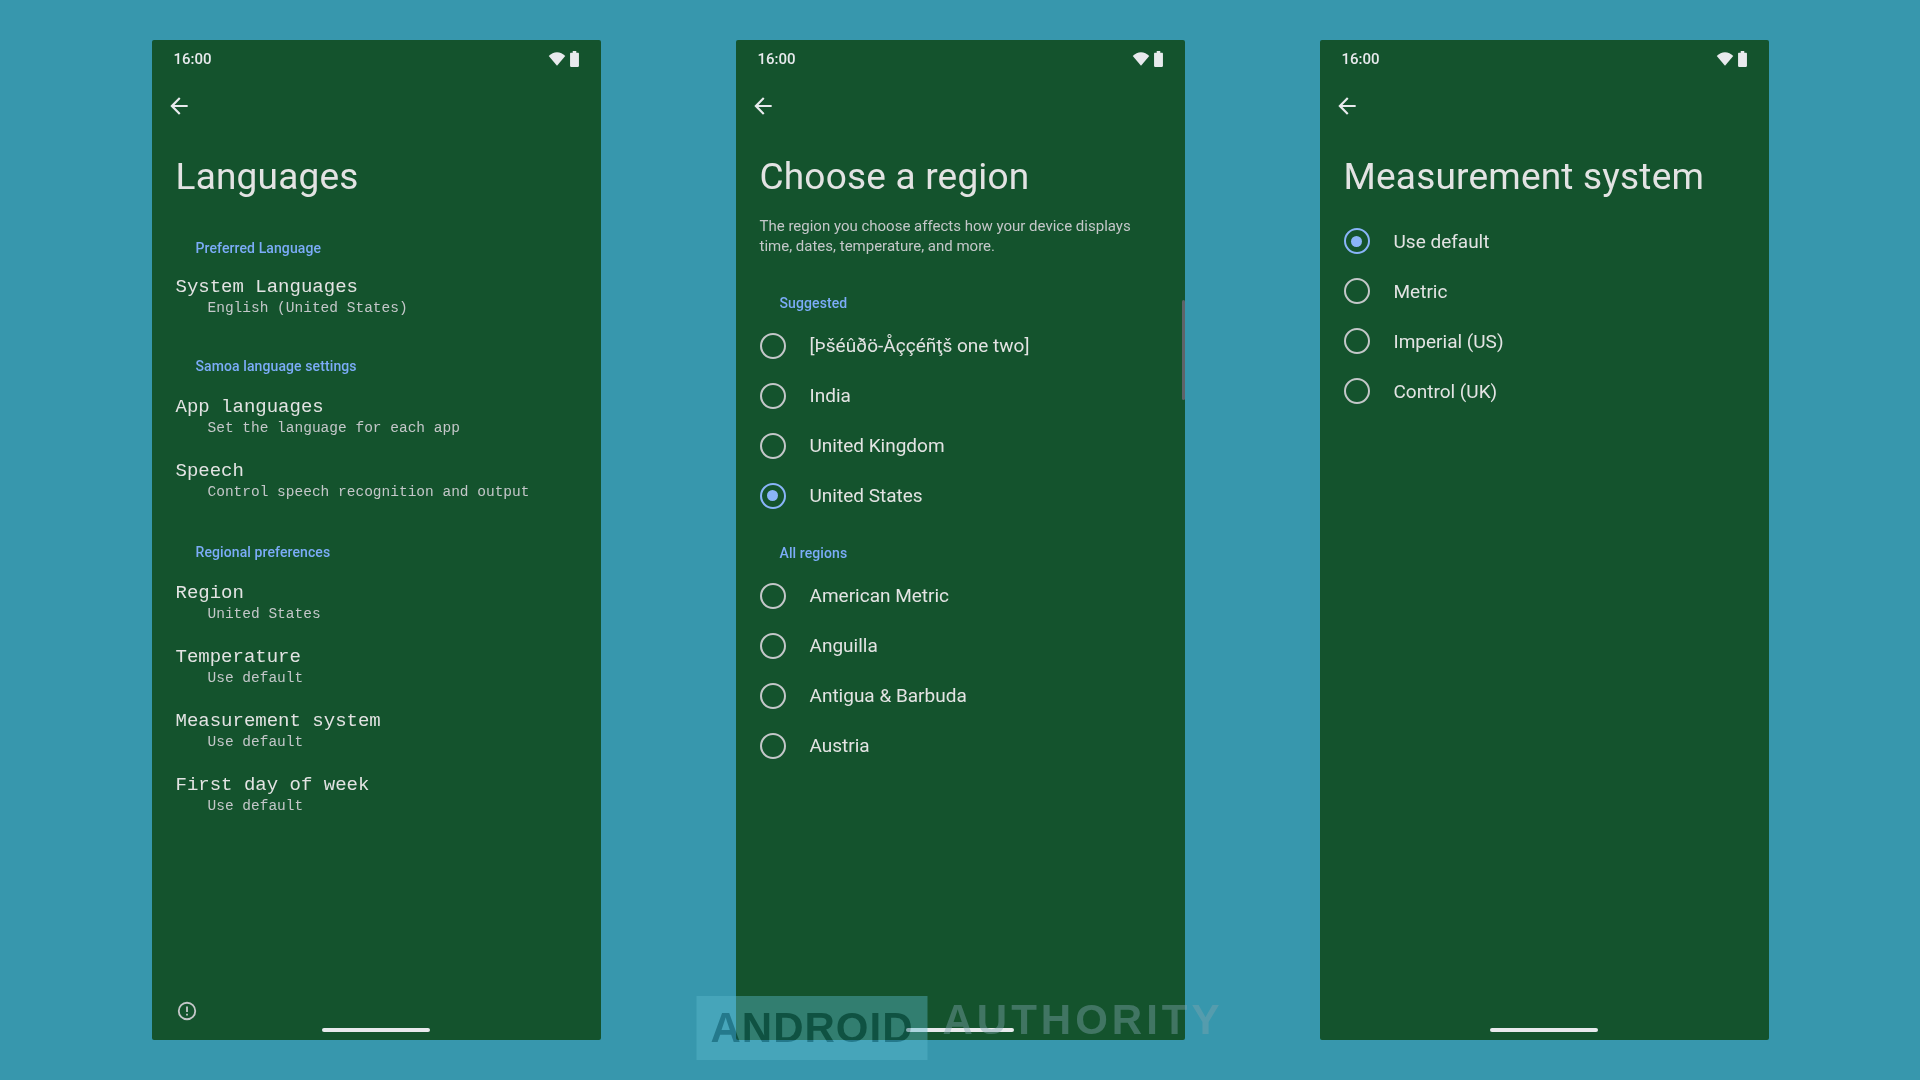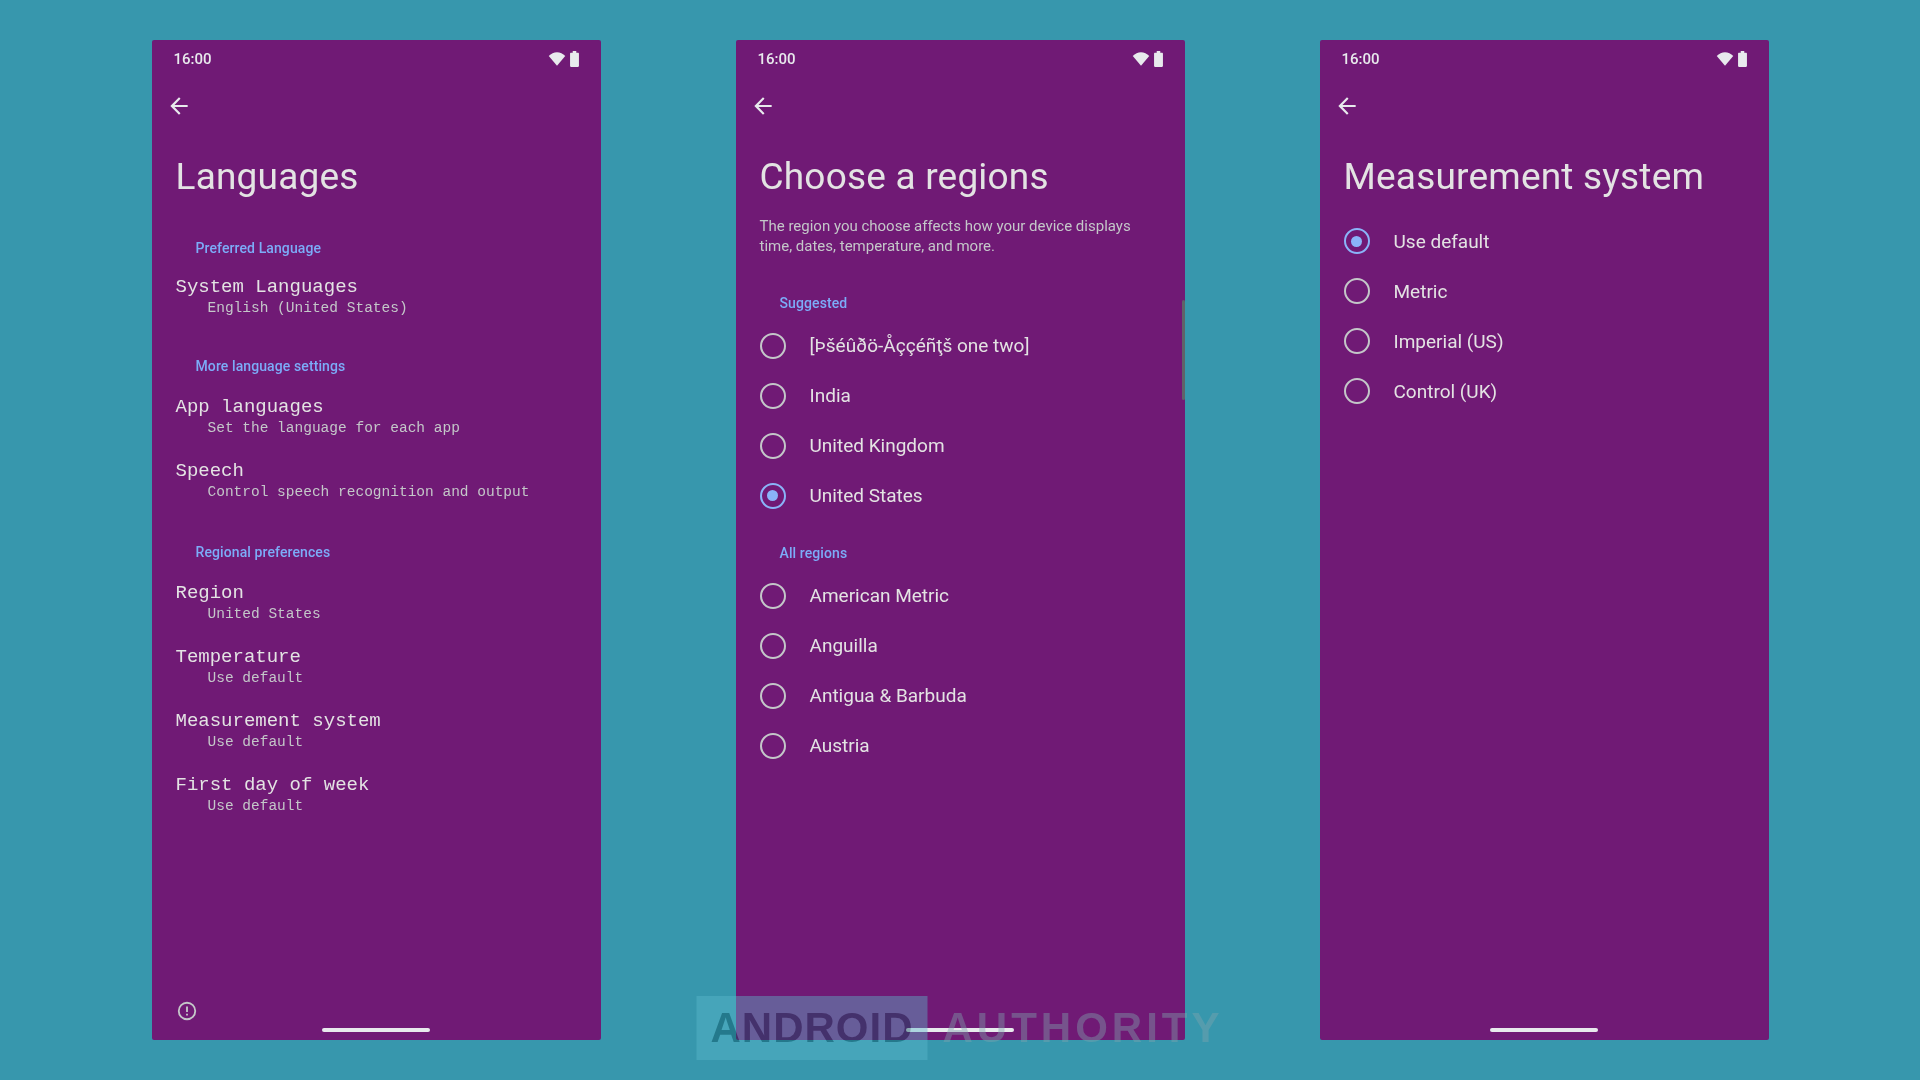--- a/index.html
+++ b/index.html
@@ -24,21 +24,21 @@
     height: 1080px;
     background: #3797ad;
     display: flex;
     justify-content: center;
     align-items: center;
     gap: 135px;
   }
   .phone {
     width: 449px;
     height: 1000px;
-    background: #701a75;
+    background: #14532d;
     border-radius: 2px;
     position: relative;
     overflow: hidden;
     color: #e3e3e3;
     display: flex;
     flex-direction: column;
   }
   .status-bar {
     height: 38px;
     display: flex;
@@ -150,21 +150,21 @@
     border-radius: 2px;
     background: #e8eaed;
   }
 
   .watermark {
     position: absolute;
     bottom: 20px;
     left: 50%;
     transform: translateX(-50%);
     display: flex;
-    align-items: center;
+    align-items: flex-start;
     gap: 15px;
     opacity: 0.42;
     pointer-events: none;
     margin-top: 36px;
   }
   .wm-badge {
     background: #5cb9cc;
     color: #0a5260;
     font-weight: 700;
     letter-spacing: 1px;
@@ -221,21 +221,21 @@
       </div>
       <div class="screen-title">Languages</div>
 
       <div class="section-header">Preferred Language</div>
       <div class="list-item">
         <div class="item-title">System Languages</div>
         <div class="item-sub">English (United States)</div>
       </div>
 
       <div class="section-gap"></div>
-      <div class="section-header">More language settings</div>
+      <div class="section-header">Samoa language settings</div>
       <div class="list-item spaced">
         <div class="item-title">App languages</div>
         <div class="item-sub">Set the language for each app</div>
       </div>
       <div class="list-item spaced">
         <div class="item-title">Speech</div>
         <div class="item-sub">Control speech recognition and output</div>
       </div>
 
       <div class="section-gap"></div>
@@ -283,21 +283,21 @@
           </span>
         </div>
       </div>
       <div class="top-bar">
         <span class="back-arrow">
           <svg width="26" height="26" viewBox="0 0 24 24">
               <path fill="#e8eaed" d="M20 11H7.8l5.6-5.6L12 4l-8 8 8 8 1.4-1.4L7.8 13H20v-2z"></path>
             </svg>
         </span>
       </div>
-      <div class="screen-title small-pad">Choose a regions</div>
+      <div class="screen-title small-pad">Choose a region</div>
       <div class="subtext">The region you choose affects how your device displays time, dates, temperature, and more.</div>
 
       <div class="scroll-indicator"></div>
 
       <div class="section-header">Suggested</div>
 
       <div class="radio-row">
         <div class="radio"></div>
         <div class="radio-label">[Þšéûðö-Åççéñţš one two]</div>
       </div>

